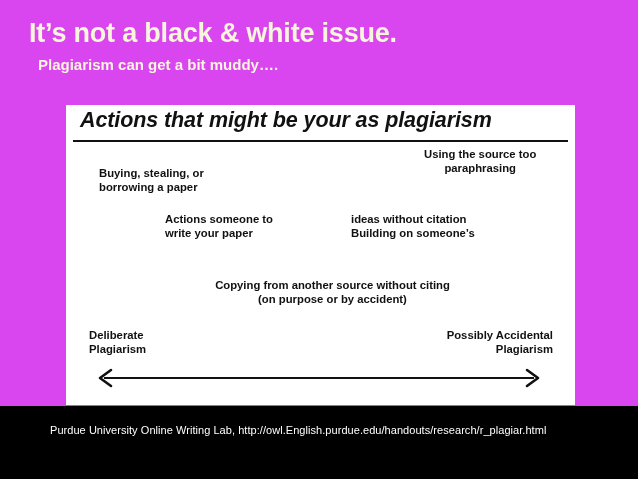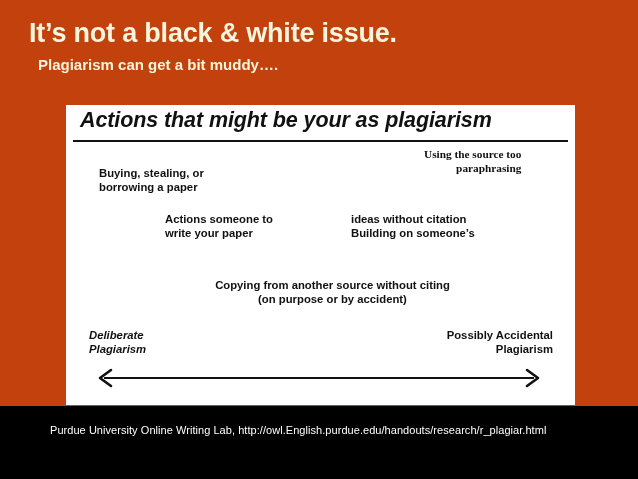--- a/index.html
+++ b/index.html
@@ -11,21 +11,21 @@
     width: 638px;
     height: 479px;
     overflow: hidden;
     font-family: "Liberation Sans", sans-serif;
     -webkit-font-smoothing: antialiased;
   }
   #slide {
     position: relative;
     width: 638px;
     height: 406px;
-    background: #c2410c;
+    background: #d946ef;
   }
 
   
   #slide-title {
     position: absolute;
     left: 29px;
     top: 19px;
     font-size: 27px;
     font-weight: bold;
     color: #F7F5DC;
@@ -78,27 +78,27 @@
     position: absolute;
     font-size: 11.3px;
     font-weight: bold;
     color: #111111;
     line-height: 1.22;
     white-space: nowrap;
   }
 
   
   #label-buying      { left: 33px;  top: 62px;  text-align: left; }
-  #label-paraphrase  { left: 358px; top: 43px;  text-align: right; font-family: Liberation Serif, serif; }
+  #label-paraphrase  { left: 358px; top: 43px;  text-align: center; }
   #label-hiring      { left: 99px;  top: 108px; text-align: left; }
   #label-building    { left: 285px; top: 108px; text-align: left; }
   #label-copying     { left: 0px;   top: 174px; width: 509px; text-align: center; margin-left: 12px; }
 
   
-  #label-deliberate  { left: 23px;  top: 224px; text-align: left; font-style: italic; }
+  #label-deliberate  { left: 23px;  top: 224px; text-align: left; }
   #label-accidental  { right: 22px; top: 224px; text-align: right; }
 
   
   #spectrum-arrow {
     position: absolute;
     left: 28px;
     top: 262px;
     width: 450px;
     height: 22px;
   }

